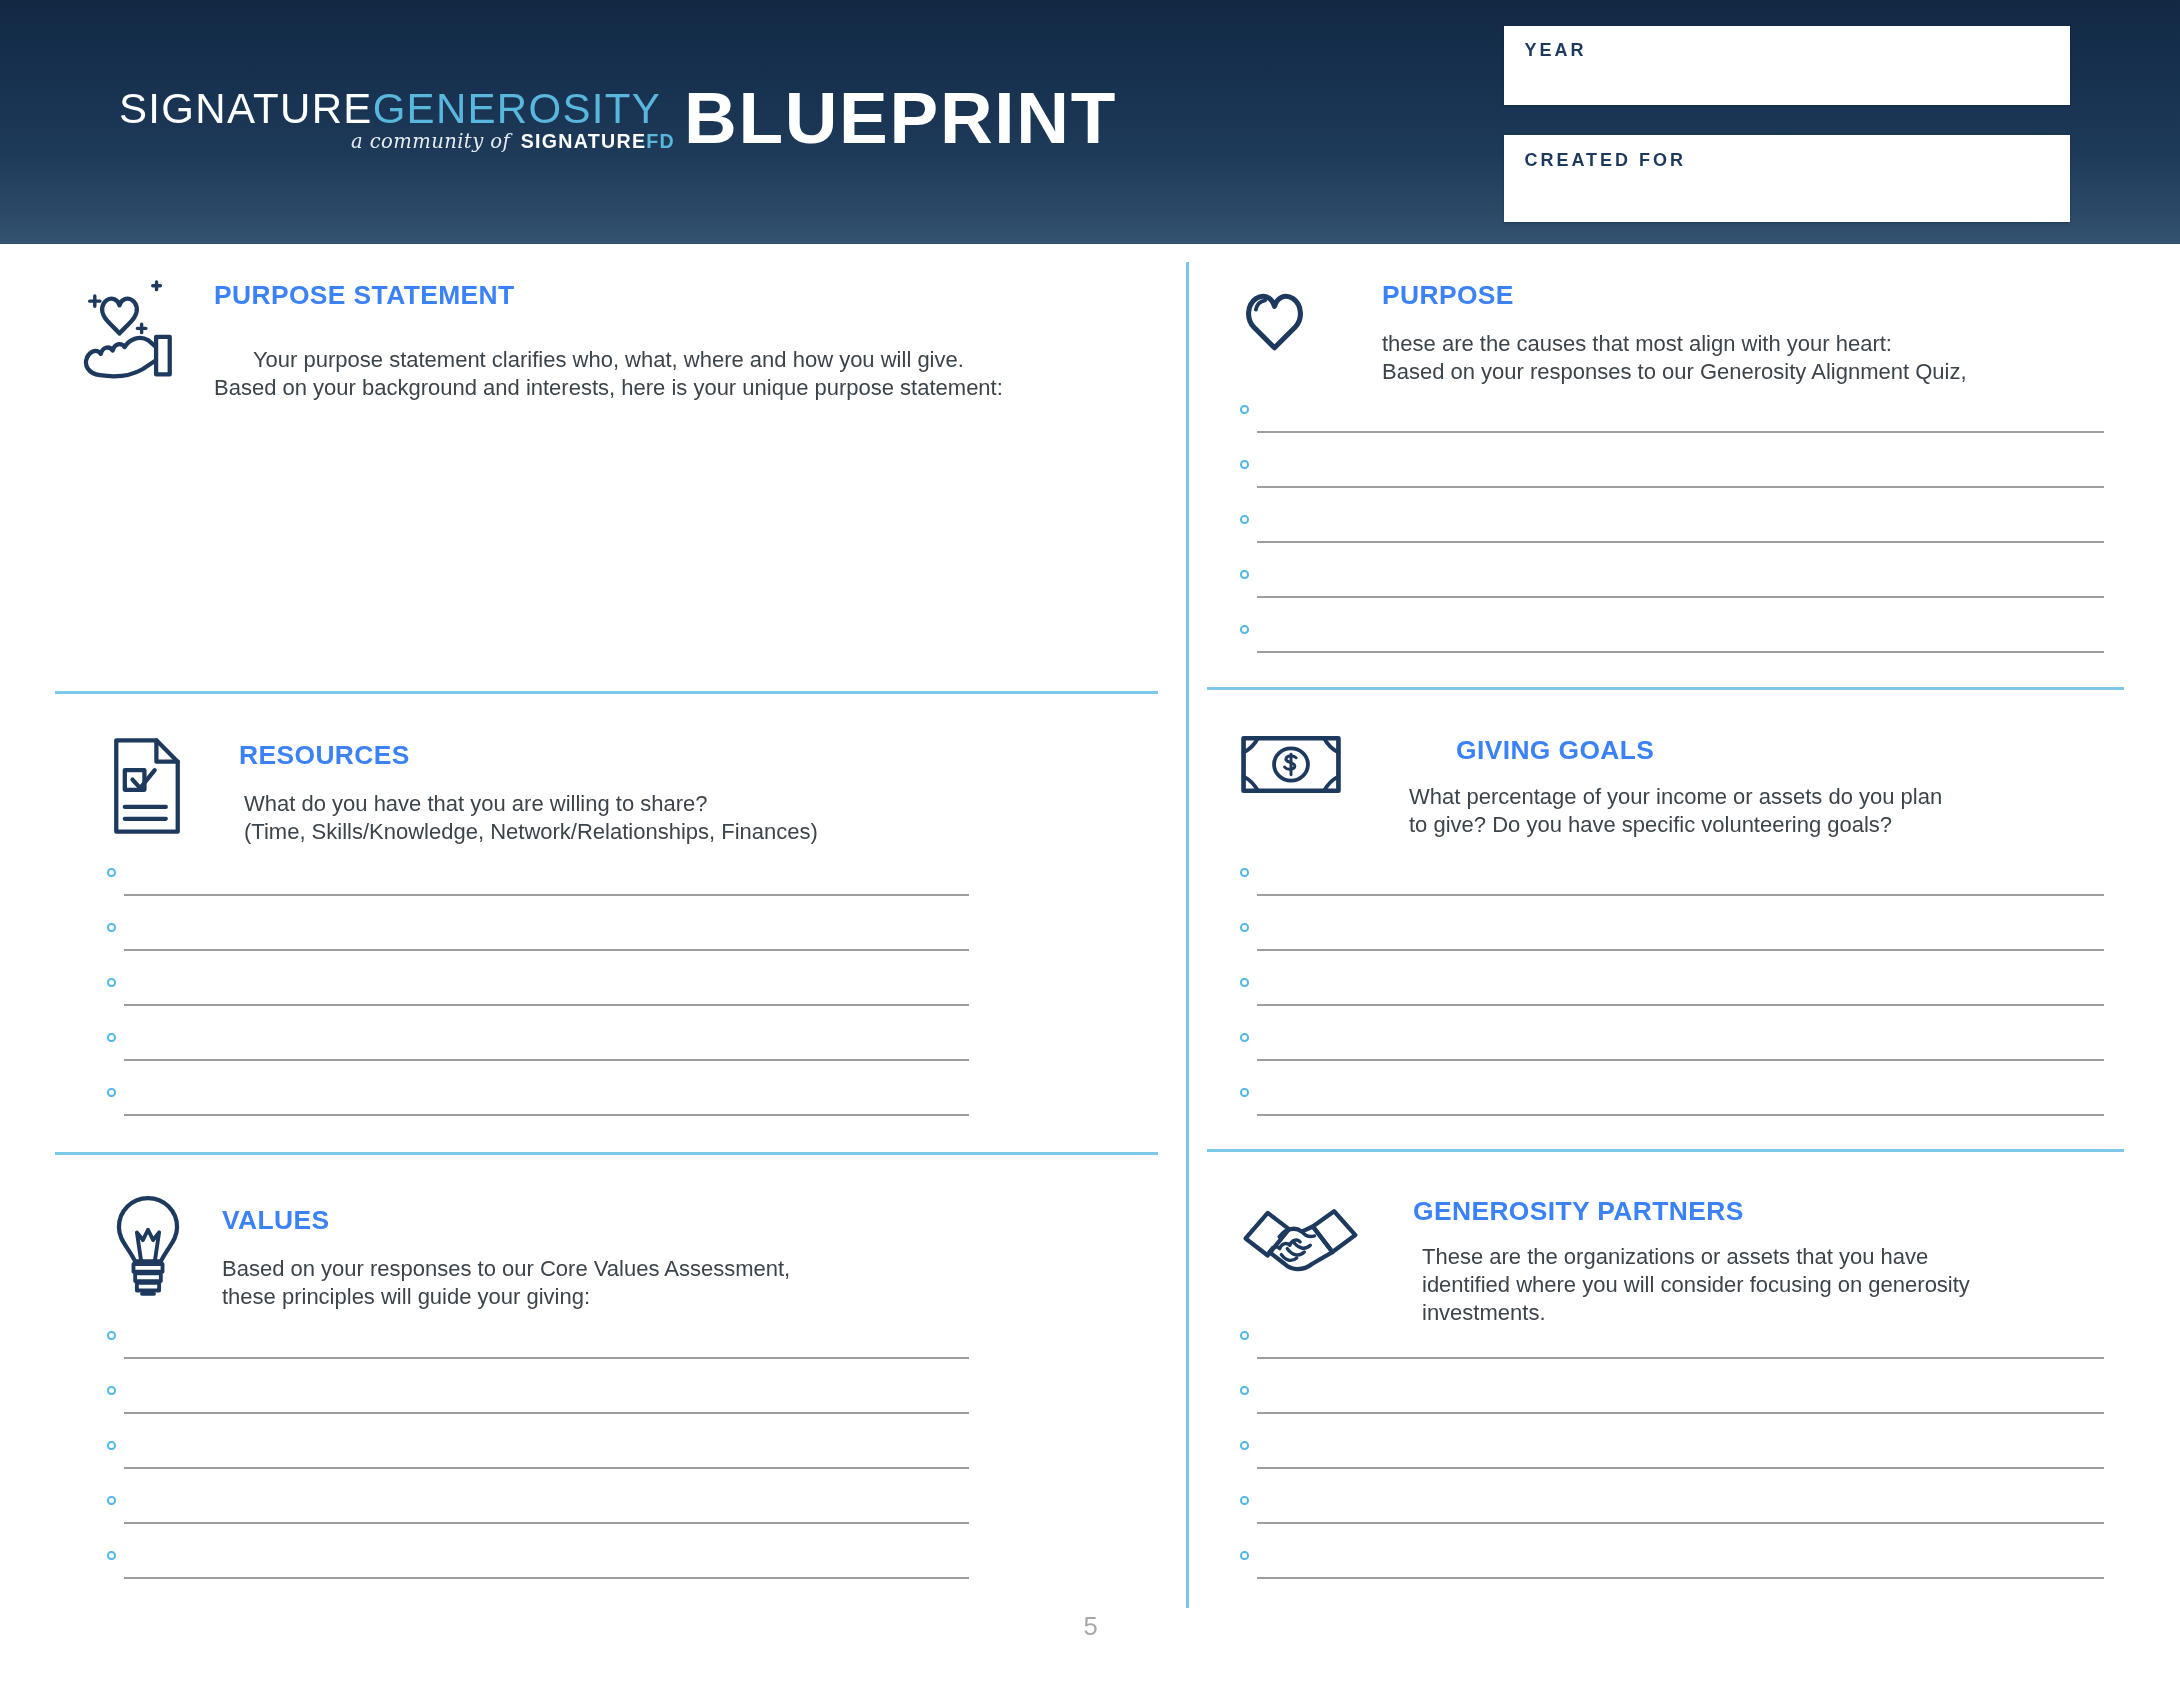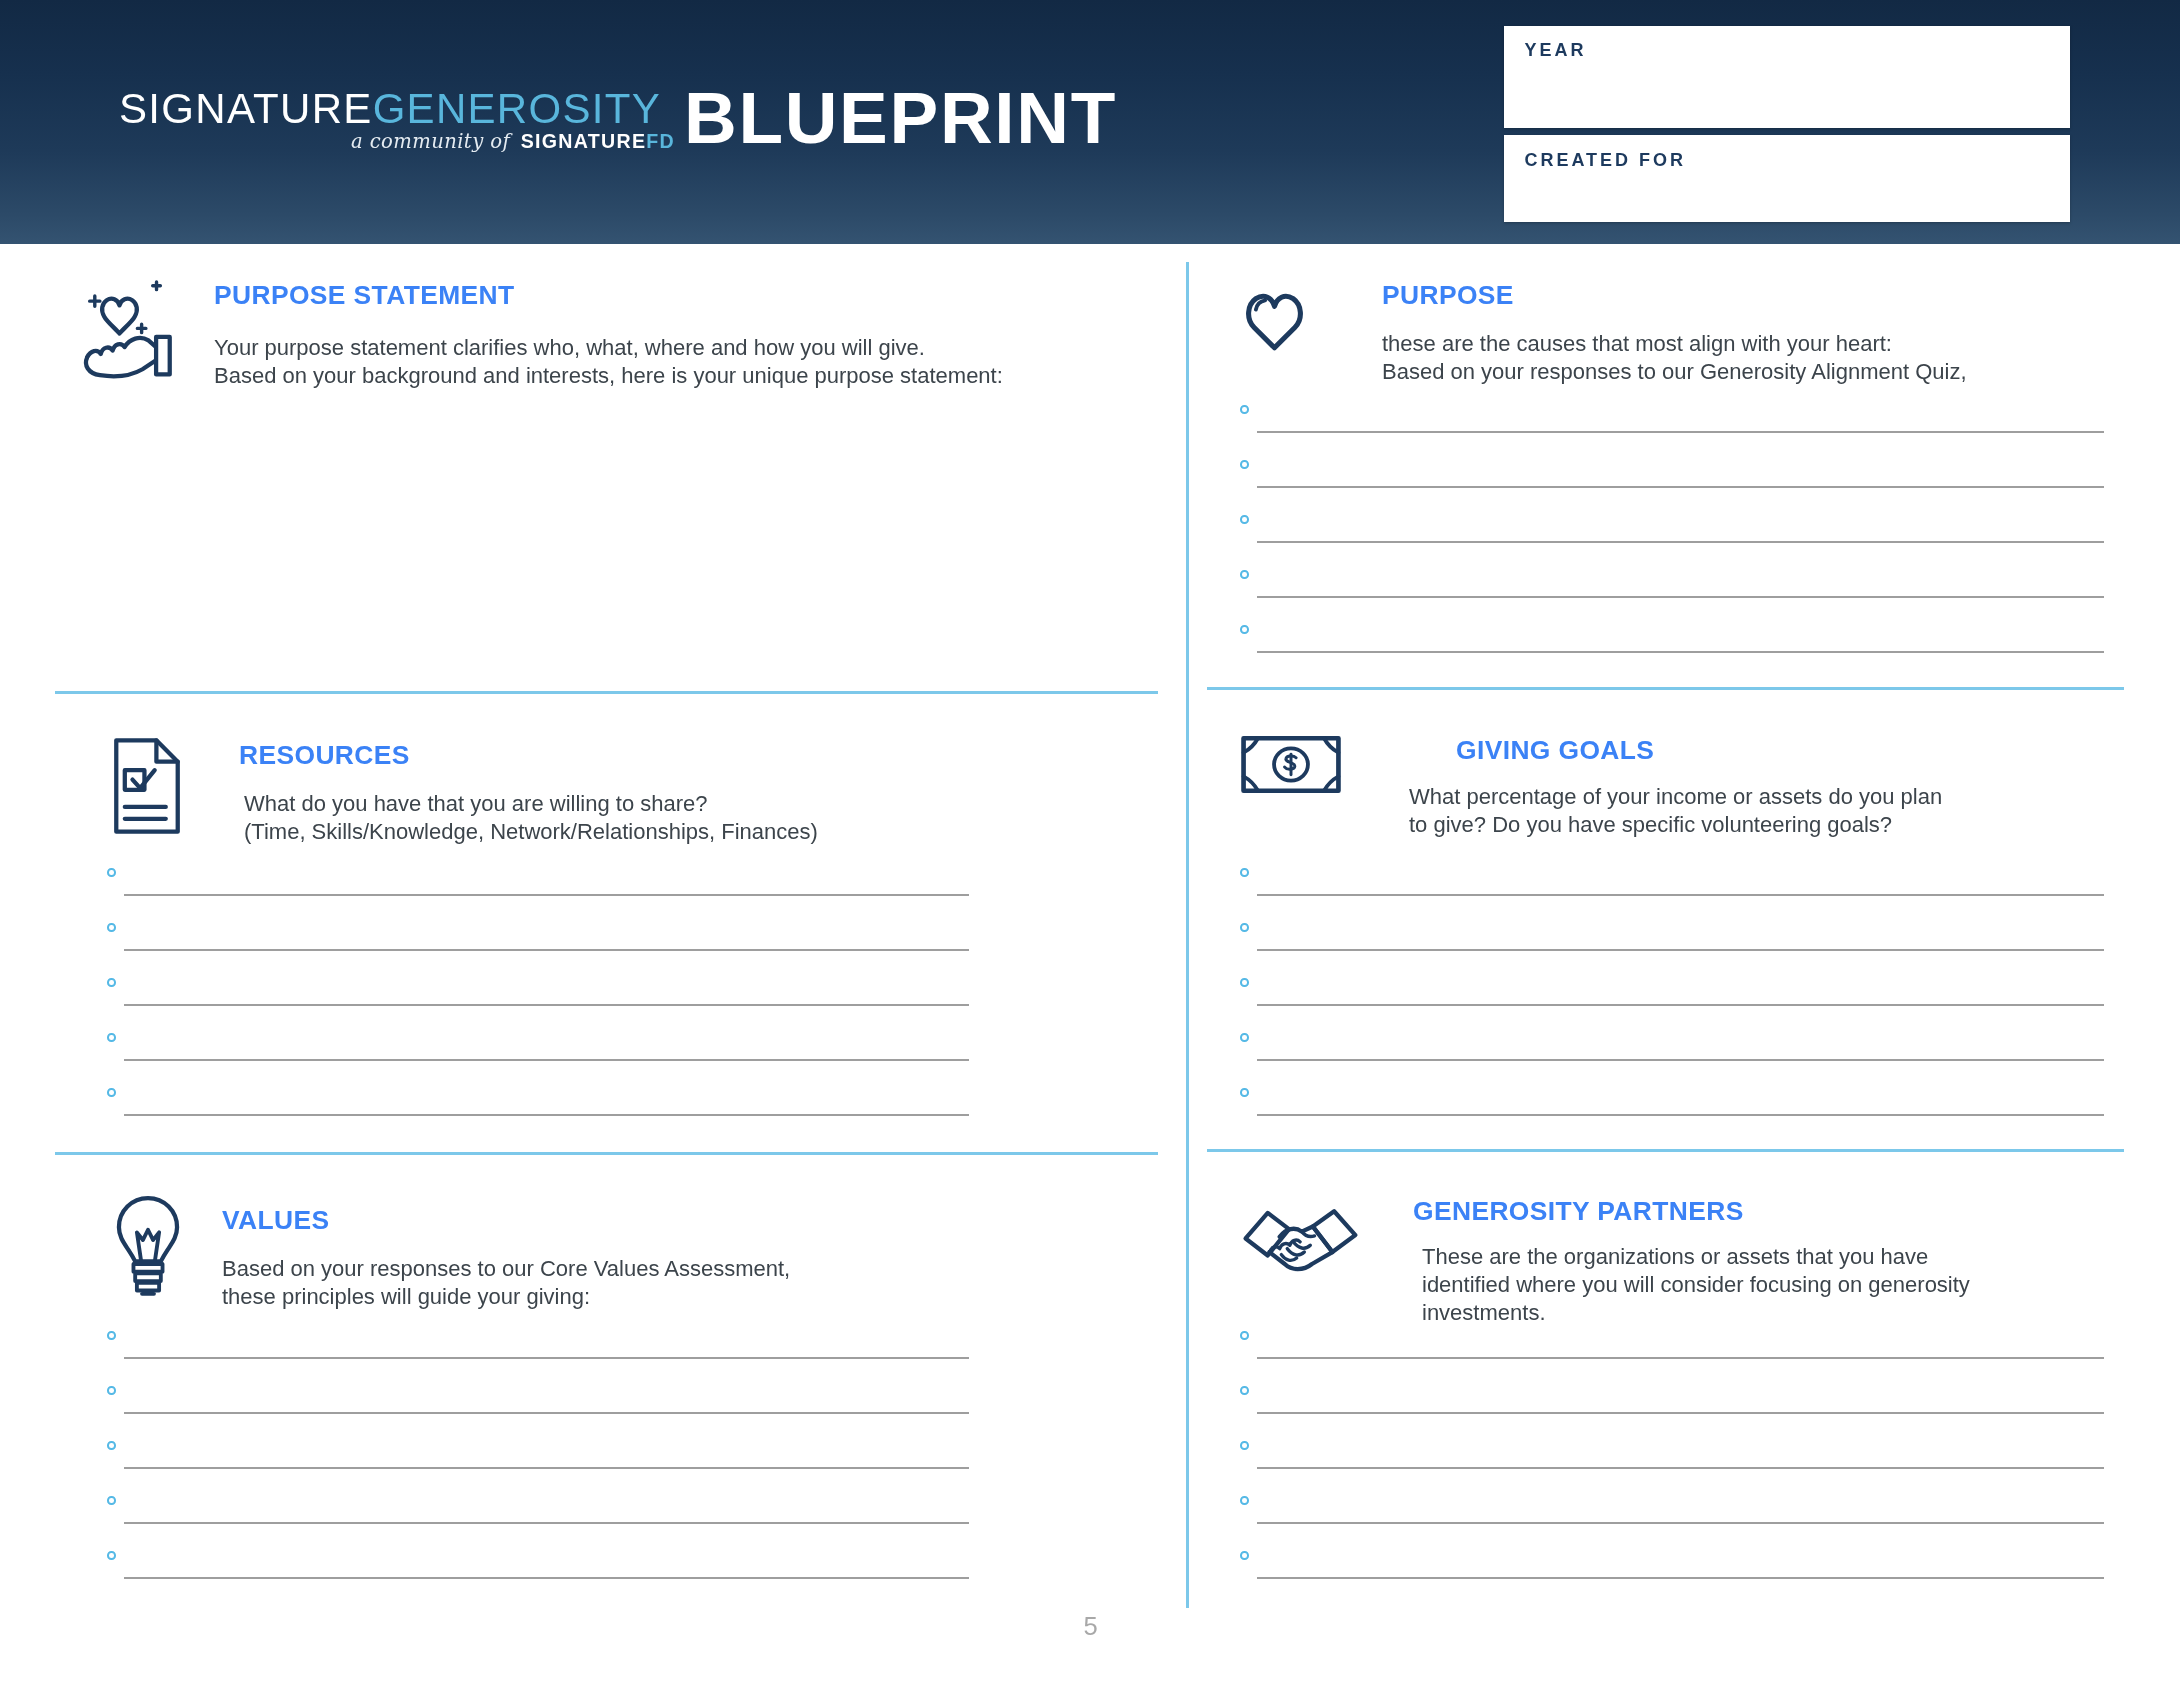--- a/index.html
+++ b/index.html
@@ -52,21 +52,21 @@
     letter-spacing: 1.7px;
     line-height: 1;
   }
   .hdr-field {
     position: absolute;
     left: 1504px;
     width: 566px;
     background: #ffffff;
     box-shadow: 0 0.9px 2.6px rgba(0,0,0,0.25);
   }
-  .hdr-field.year    { top: 25.6px;  height: 102px; }
+  .hdr-field.year    { top: 25.6px;  height: 79px; }
   .hdr-field.created { top: 135px; height: 87px; }
   .hdr-field .field-label {
     position: absolute;
     left: 20.4px; top: 14.5px;
     font-size: 18px;
     font-weight: 700;
     letter-spacing: 3px;
     color: #1d3a5e;
   }
 
@@ -158,21 +158,21 @@
         <path d="M10,26 h12 M16,20 v12" stroke-width="4"></path>
         <path d="M84,8 h9 M88.5,3.5 v9" stroke-width="4"></path>
         <path d="M66,58 h10 M71,53 v10" stroke-width="4"></path>
         <path d="M45,64 C41,59 30,50 27,44 C23,37 24,29 30,25 C36,21 43,24 45,31 C47,24 54,21 60,25 C66,29 67,37 63,44 C60,50 49,59 45,64 Z"></path>
         <path d="M7,92 C3,101 8,111 22,113 C42,116 60,113 72,106 L87,96"></path>
         <path d="M7,92 C11,84 19,82 23,88 M23,88 C25,80 33,78 37,84 M37,84 C39,76 47,74 51,80 M51,80 C57,70 69,66 79,72 L87,79"></path>
         <rect x="88" y="68" width="16" height="44"></rect>
       </svg>
     </div>
     <h2 class="sec-title" style="left:214px; top:282px;">PURPOSE STATEMENT</h2>
-    <div class="sec-body" style="left:214px; top:334px;">
+    <div class="sec-body" style="left:214px; top:346px;text-align:center;">
       <div>Your purpose statement clarifies who, what, where and how you will give.</div>
       <div>Based on your background and interests, here is your unique purpose statement:</div>
     </div>
   </section>
 
   <section>
     <div class="icon" style="left:1244px; top:283px; width:61px; height:72px;">
       <svg viewBox="0 0 72 84" fill="none" stroke="#1d3a5e" stroke-width="6" stroke-linecap="round" stroke-linejoin="round">
         <path d="M36,76 L12,52 C2,42 4,25 14,18 C24,11.5 33,17 36,27 C39,17 48,11.5 58,18 C68,25 70,42 60,52 Z"></path>
         <path d="M14,31 C15,25 19,21 25,20" stroke-width="4.5"></path>

